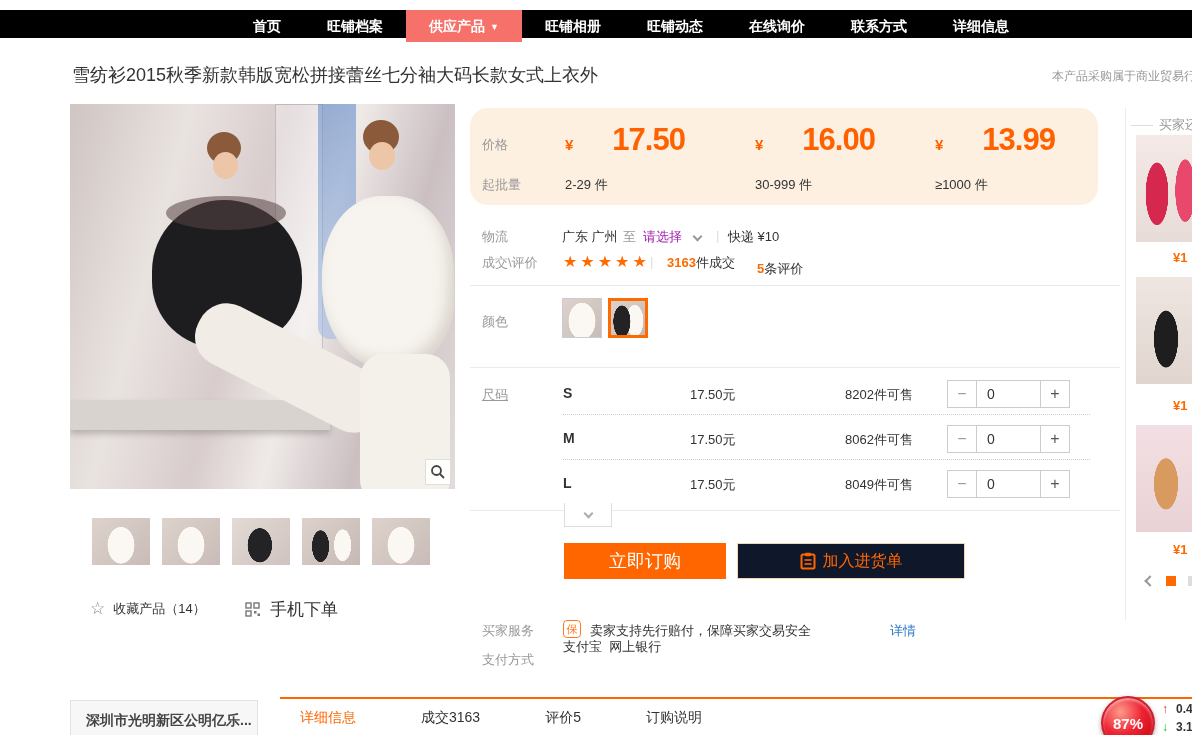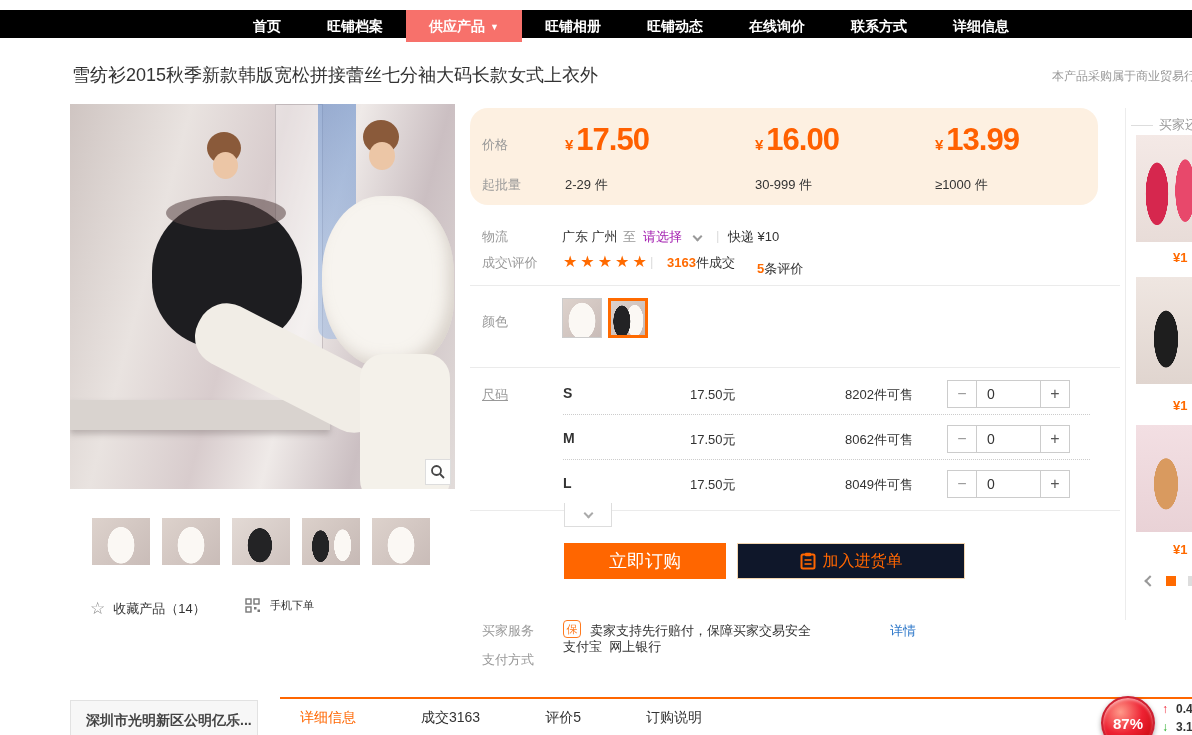--- a/index.html
+++ b/index.html
@@ -34,32 +34,32 @@
   .zoom-box { position:absolute; right:4px; bottom:4px; width:26px; height:26px; background:rgba(255,255,255,.9); border:1px solid #ddd; display:flex; align-items:center; justify-content:center; cursor:pointer; }
 
   .thumbs { position:absolute; left:92px; top:518px; display:flex; gap:12px; }
   .thumb { width:58px; height:47px; cursor:pointer; }
   .ph-light { background:radial-gradient(ellipse 22px 30px at 50% 58%, #fbf8f4 60%, transparent 62%), linear-gradient(135deg,#ddd2cc,#c9bcb8); }
   .ph-dark { background:radial-gradient(ellipse 20px 28px at 48% 58%, #232325 60%, transparent 62%), linear-gradient(135deg,#e3dad5,#cfc3bf); }
   .ph-pair { background:radial-gradient(ellipse 14px 26px at 32% 60%, #232325 60%, transparent 62%), radial-gradient(ellipse 14px 26px at 70% 58%, #fbf8f4 60%, transparent 62%), linear-gradient(135deg,#dcd1cb,#c6b9b5); }
 
   .fav-row { position:absolute; left:90px; top:598px; display:flex; align-items:center; font-size:13px; color:#333; }
   .fav-row .star { color:#888; font-size:17px; margin-right:8px; }
-  .mobile-row { position:absolute; left:245px; top:598px; display:flex; align-items:center; font-size:11px; color:#333; }
+  .mobile-row { position:absolute; left:245px; top:598px; display:flex; align-items:center; font-size:17px; color:#333; }
   .mobile-row svg { margin-right:8px; }
 
   
   .right-col { position:absolute; left:470px; top:108px; width:650px; height:560px; font-size:13px; }
   .rlabel { position:absolute; left:12px; color:#999; font-size:13px; }
 
   .price-box { position:absolute; left:0; top:0; width:628px; height:97px; background:#fdf0e1;border-radius:18px; }
   .price-box .rlabel { left:12px; }
   .tier { position:absolute; top:14px; }
   .tier .cur { color:#ff6000; font-size:15px; font-weight:bold; margin-right:3px; }
-  .tier .val { color:#ff6000; font-size:31px; font-weight:bold; letter-spacing:-1px; }
+  .tier .val { color:#ff6000; font-size:31px; font-weight:bold; letter-spacing:-1px;margin-left:36px; }
   .tier-qty { position:absolute; top:68px; color:#333; font-size:13px; }
   .t-col1 { left:95px; } .t-col2 { left:285px; } .t-col3 { left:465px; }
 
   .logi-row { position:absolute; left:0; top:119px; height:20px; width:650px; }
   .logi-row .seg { position:absolute; top:1px; white-space:nowrap; }
   .chev-down { display:inline-block; width:7px; height:7px; border-right:2px solid #999; border-bottom:2px solid #999; transform:rotate(45deg); vertical-align:2px; }
   .vsep { color:#ddd; }
 
   .rate-row { position:absolute; left:0; top:144px; height:22px; width:650px; }
   .stars { position:absolute; left:93px; top:0; color:#ff6a00; font-size:16px; letter-spacing:3px; }

